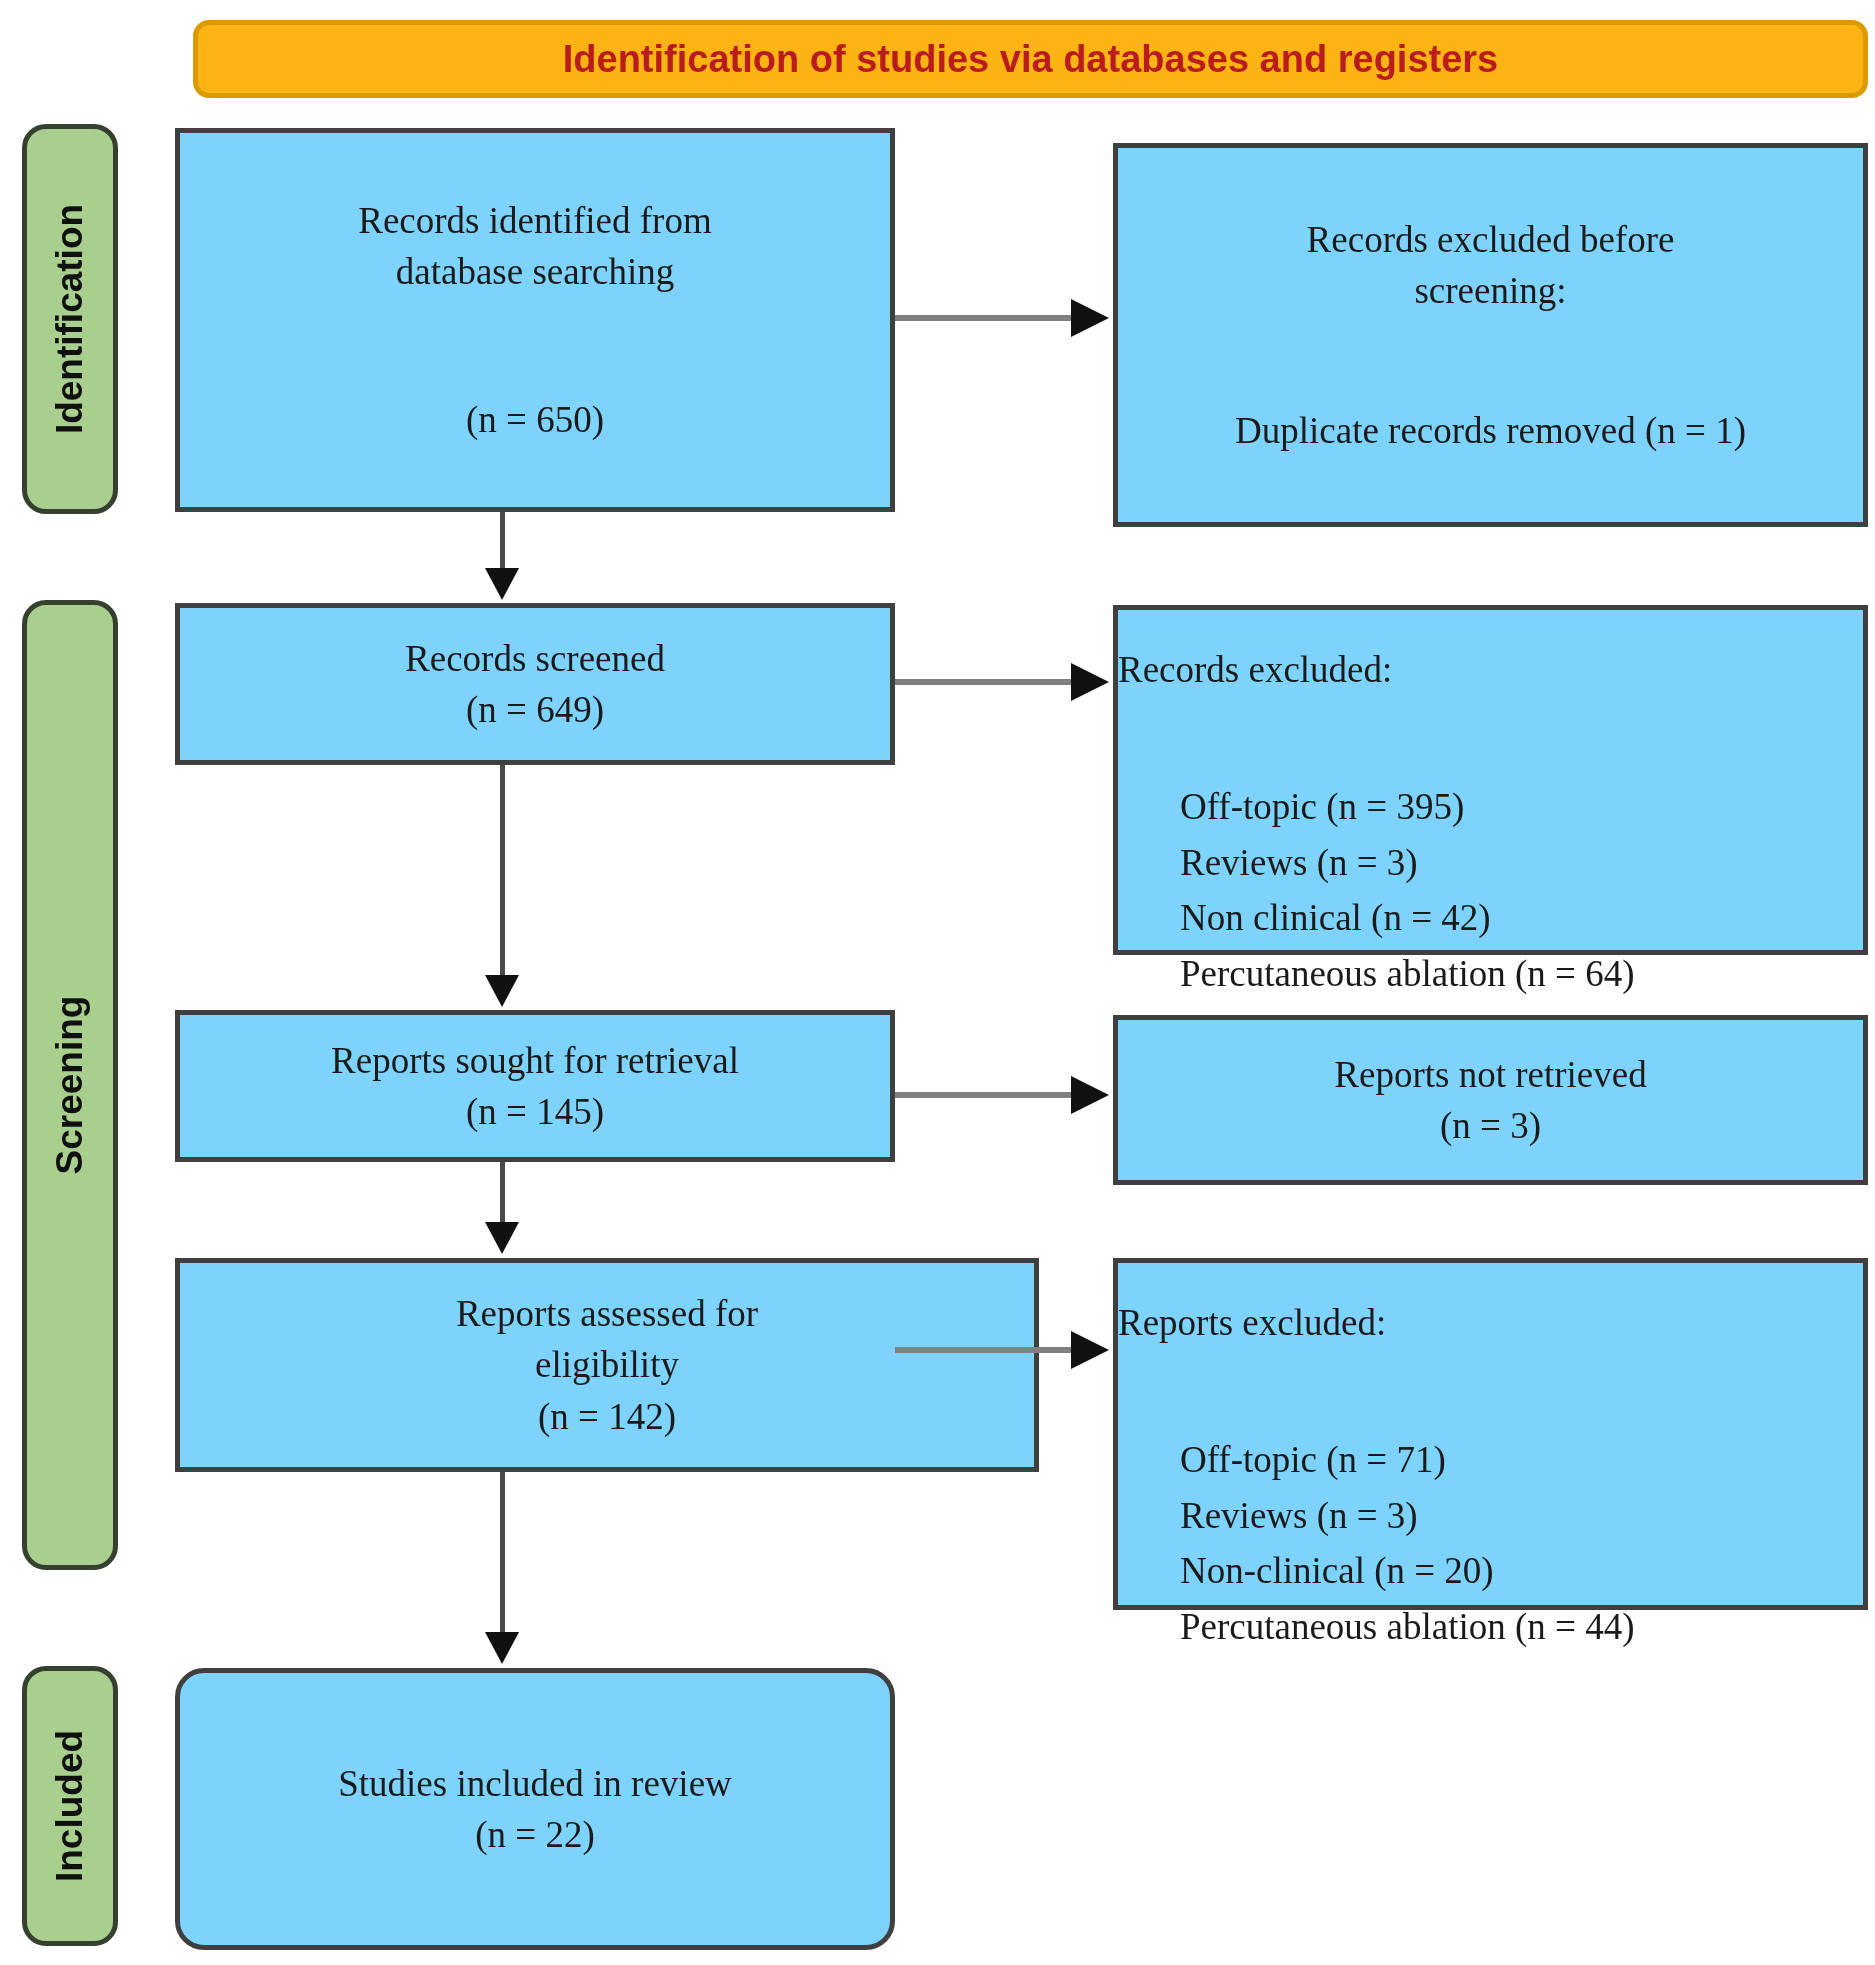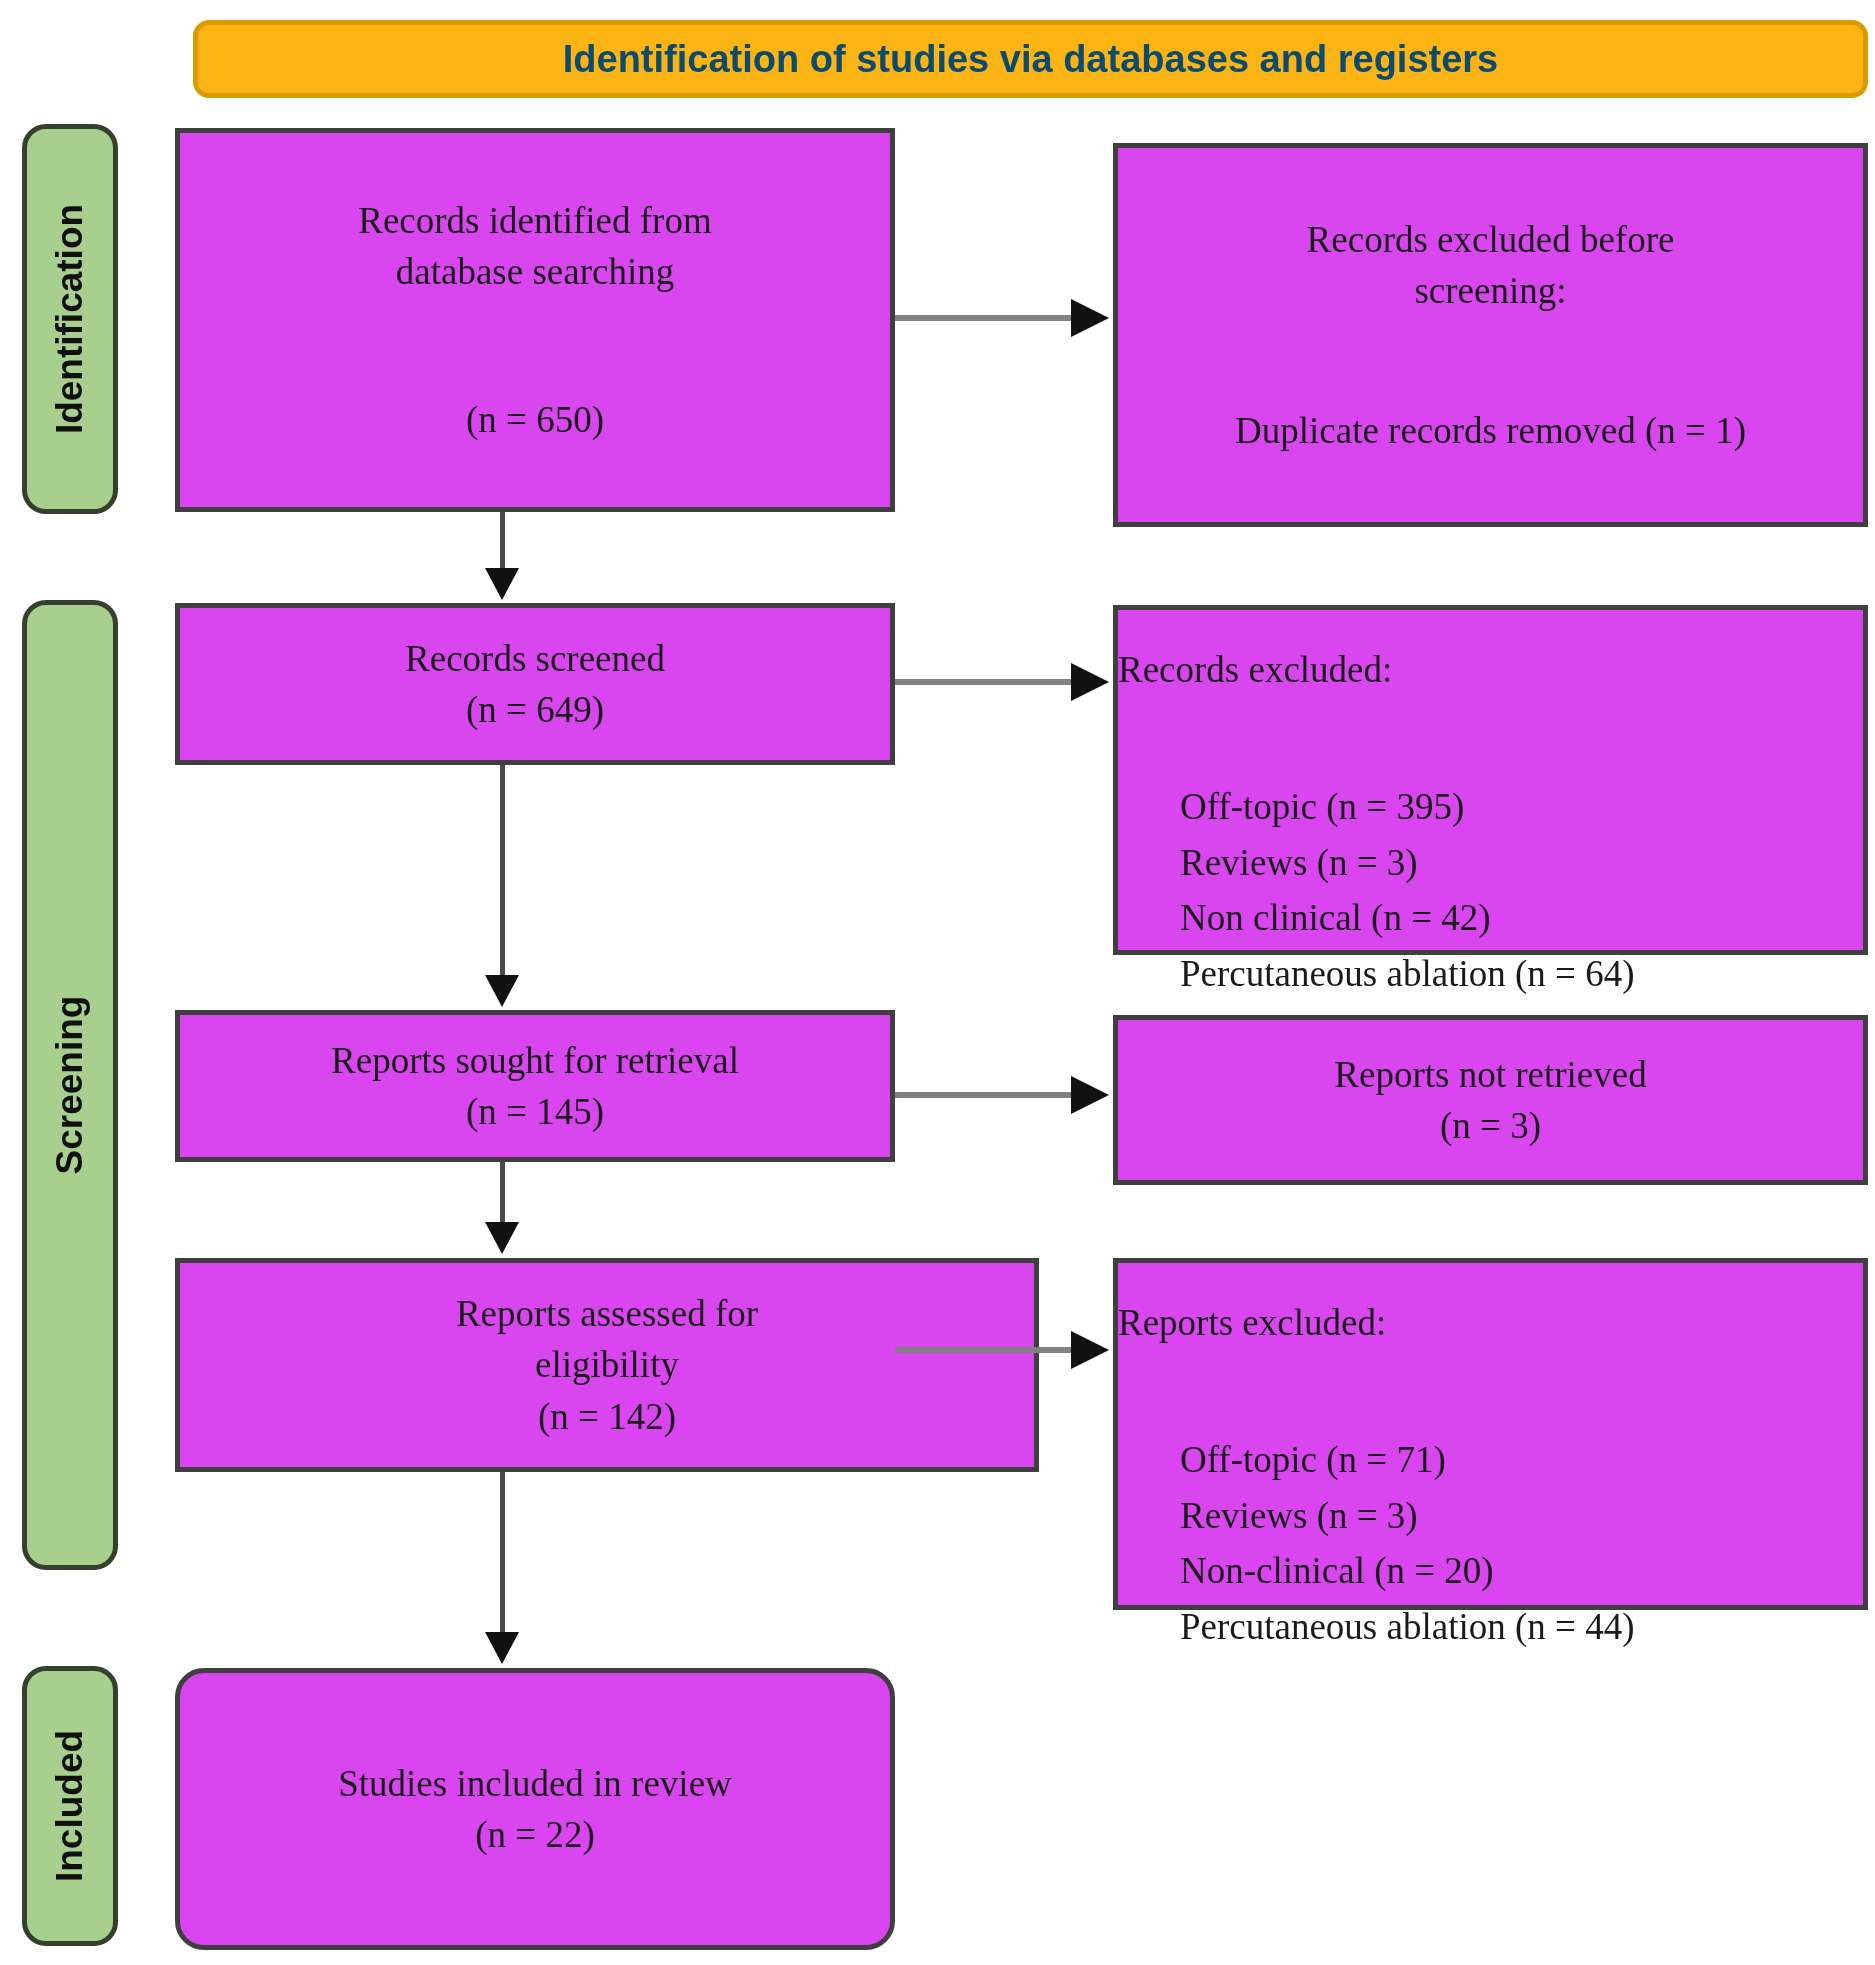--- a/index.html
+++ b/index.html
@@ -16,34 +16,34 @@
     overflow:hidden;
   }
   .banner {
     position:absolute; left:193px; top:20px; width:1675px; height:78px;
     background:var(--banner-fill); border:5px solid var(--banner-border);
     border-radius:16px; display:flex; align-items:center; justify-content:center;
     box-sizing:border-box;
   }
   .banner span {
     font-family:"Liberation Sans",sans-serif; font-weight:700; font-size:38px;
-    color:#0c4a6e;
+    color:#b91c1c;
   }
   .stage {
     position:absolute; width:96px; background:var(--stage-fill);
     border:5px solid var(--stage-border); border-radius:24px;
     display:flex; align-items:center; justify-content:center;
     box-sizing:border-box; overflow:visible;
   }
   .stage span {
     font-family:"Liberation Sans",sans-serif; font-weight:700; font-size:37px;
     color:#101010; white-space:nowrap; transform:rotate(-90deg);
   }
   .box {
-    position:absolute; background:#d946ef; border:5px solid var(--box-border);
+    position:absolute; background:#7dd3fc; border:5px solid var(--box-border);
     box-sizing:border-box; display:flex; flex-direction:column;
     align-items:center; justify-content:center; text-align:center;
     font-size:37px; line-height:1.38;
   }
   .box.rlist { justify-content:flex-start; align-items:flex-start; }
   .box.rlist .hdr { text-align:center; margin-top:34px; }
   .box.rlist ul {
     list-style:none; margin:84px 0 0 0; padding:0 0 0 62px;
     text-align:left; line-height:1.5;
   }

